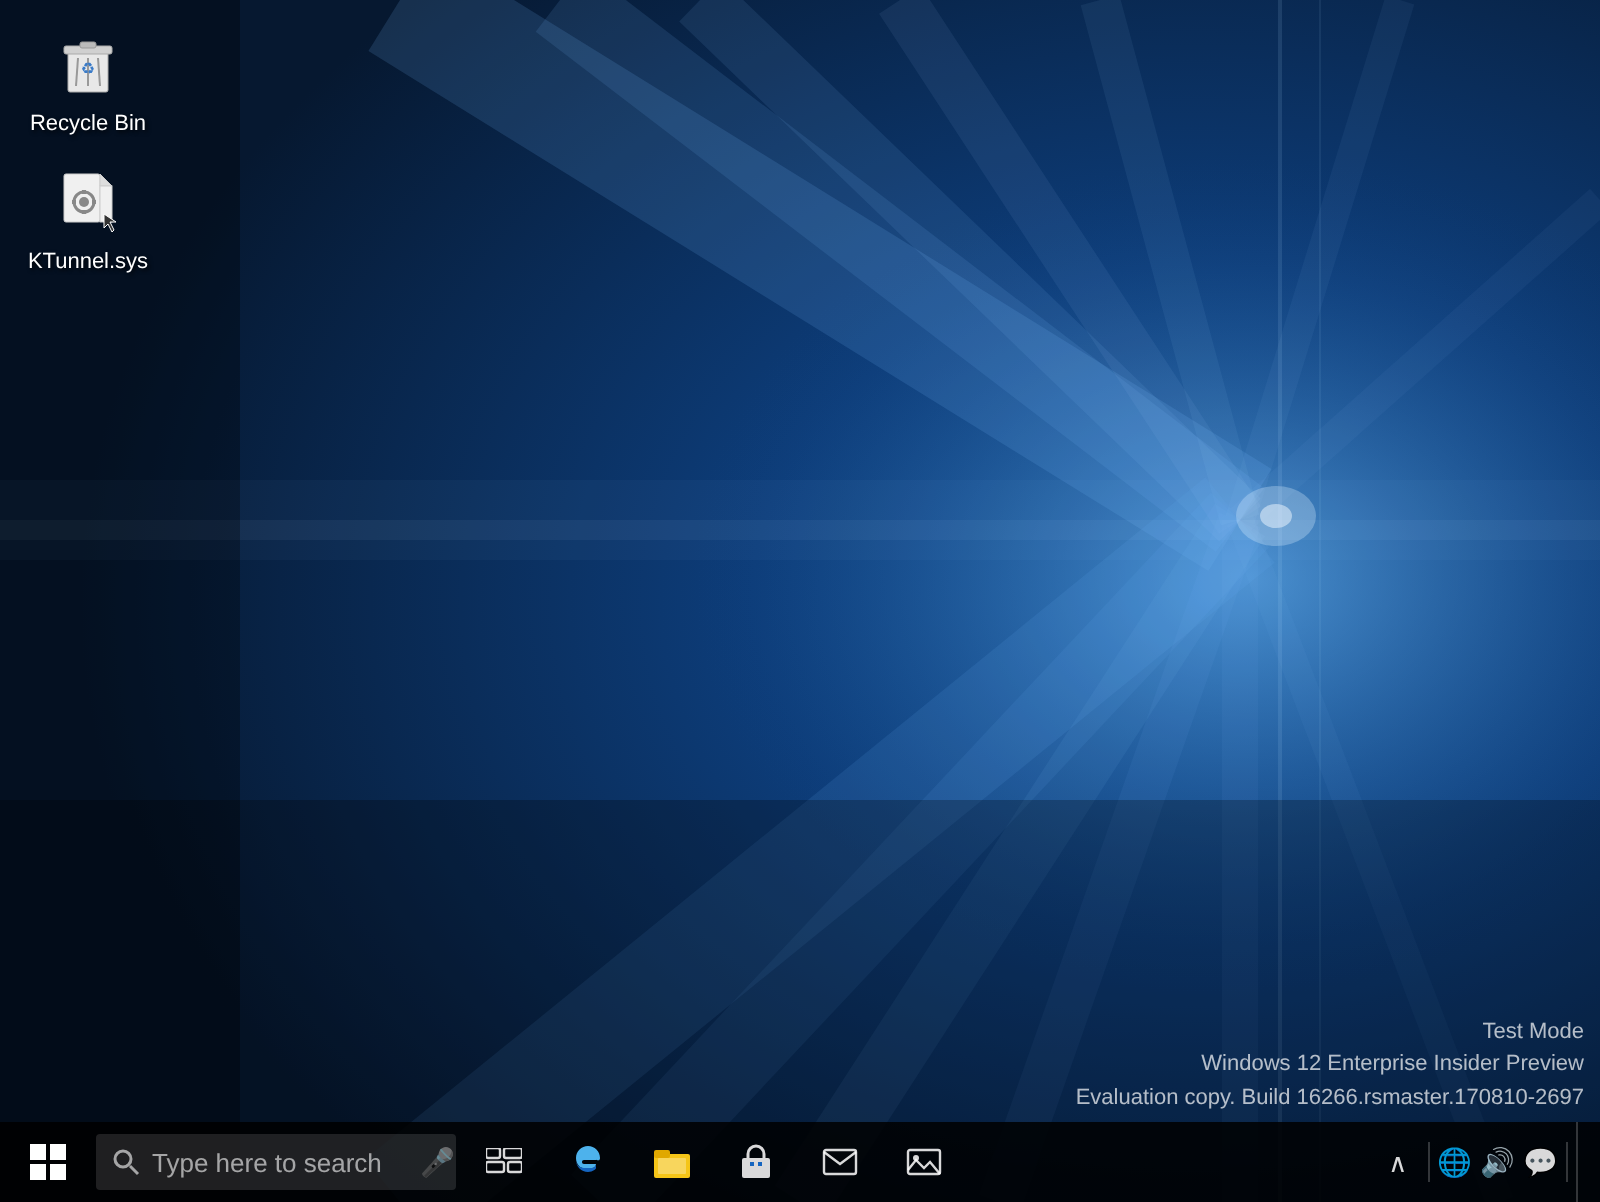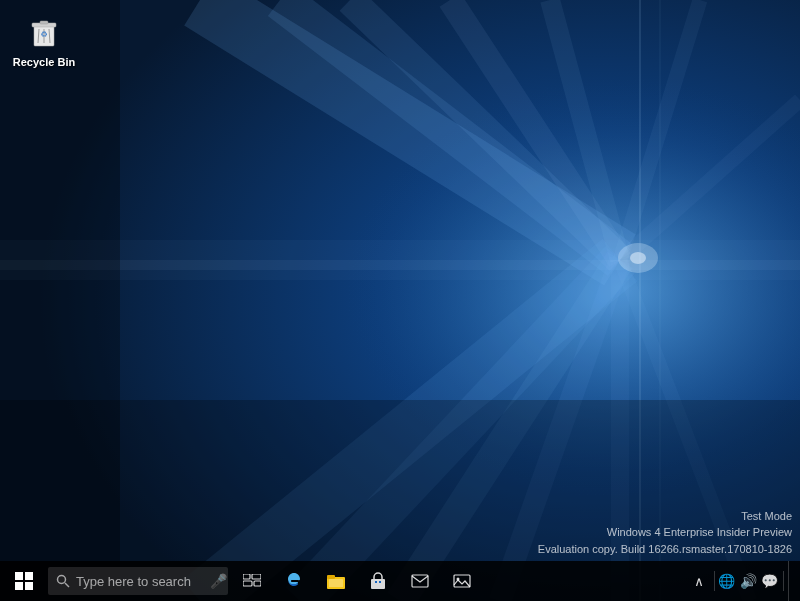--- a/index.html
+++ b/index.html
@@ -56,21 +56,20 @@
       justify-content: center;
       margin-bottom: 4px;
     }
 
     .icon-label {
       color: white;
       font-size: 11px;
       text-shadow: 1px 1px 2px rgba(0,0,0,0.9);
       line-height: 1.2;
       word-break: break-word;
-      font-weight: bold;
     }
 
     
     #taskbar {
       position: absolute;
       bottom: 0;
       left: 0;
       width: 800px;
       height: 40px;
       background: rgba(0, 0, 0, 0.85);
@@ -292,27 +291,49 @@
           <line x1="18" y1="15" x2="18" y2="29" stroke="#999" stroke-width="1"></line>
           <line x1="23" y1="15" x2="24" y2="29" stroke="#999" stroke-width="1"></line>
 
           <text x="18" y="23" text-anchor="middle" font-size="8" fill="#3a7bc8">♻</text>
         </svg>
       </div>
       <span class="icon-label">Recycle Bin</span>
     </div>
 
 
+    <div class="desktop-icon">
+      <div class="icon-img">
+        <svg class="ktunnel-icon" viewBox="0 0 36 36" xmlns="http://www.w3.org/2000/svg">
+
+          <rect x="6" y="4" width="18" height="24" rx="1" fill="#f0f0f0" stroke="#ccc" stroke-width="0.5"></rect>
+
+          <polygon points="24,4 30,10 24,10" fill="#ddd" stroke="#ccc" stroke-width="0.5"></polygon>
+          <rect x="24" y="10" width="6" height="18" rx="0" fill="#f0f0f0" stroke="#ccc" stroke-width="0.5"></rect>
+
+          <circle cx="16" cy="18" r="5" fill="none" stroke="#888" stroke-width="1.5"></circle>
+          <circle cx="16" cy="18" r="2.5" fill="#888"></circle>
+
+          <rect x="15" y="12" width="2" height="2" fill="#888"></rect>
+          <rect x="15" y="22" width="2" height="2" fill="#888"></rect>
+          <rect x="10" y="17" width="2" height="2" fill="#888"></rect>
+          <rect x="20" y="17" width="2" height="2" fill="#888"></rect>
+
+          <polygon points="26,24 26,31 28,29 30,33 31,32 29,28 32,28" fill="#333" stroke="white" stroke-width="0.5"></polygon>
+        </svg>
+      </div>
+      <span class="icon-label">KTunnel.sys</span>
+    </div>
 
   </div>
 
   <div class="watermark">
     <div class="watermark-line">Test Mode</div>
-    <div class="watermark-line">Windows 4 Enterprise Insider Preview</div>
-    <div class="watermark-line">Evaluation copy. Build 16266.rsmaster.170810-1826</div>
+    <div class="watermark-line">Windows 12 Enterprise Insider Preview</div>
+    <div class="watermark-line">Evaluation copy. Build 16266.rsmaster.170810-2697</div>
   </div>
 
   <div id="taskbar">
 
     <div class="taskbar-start">
       <svg width="18" height="18" viewBox="0 0 18 18" fill="white" xmlns="http://www.w3.org/2000/svg">
         <rect x="0" y="0" width="8" height="8" fill="white"></rect>
         <rect x="10" y="0" width="8" height="8" fill="white"></rect>
         <rect x="0" y="10" width="8" height="8" fill="white"></rect>
         <rect x="10" y="10" width="8" height="8" fill="white"></rect>

